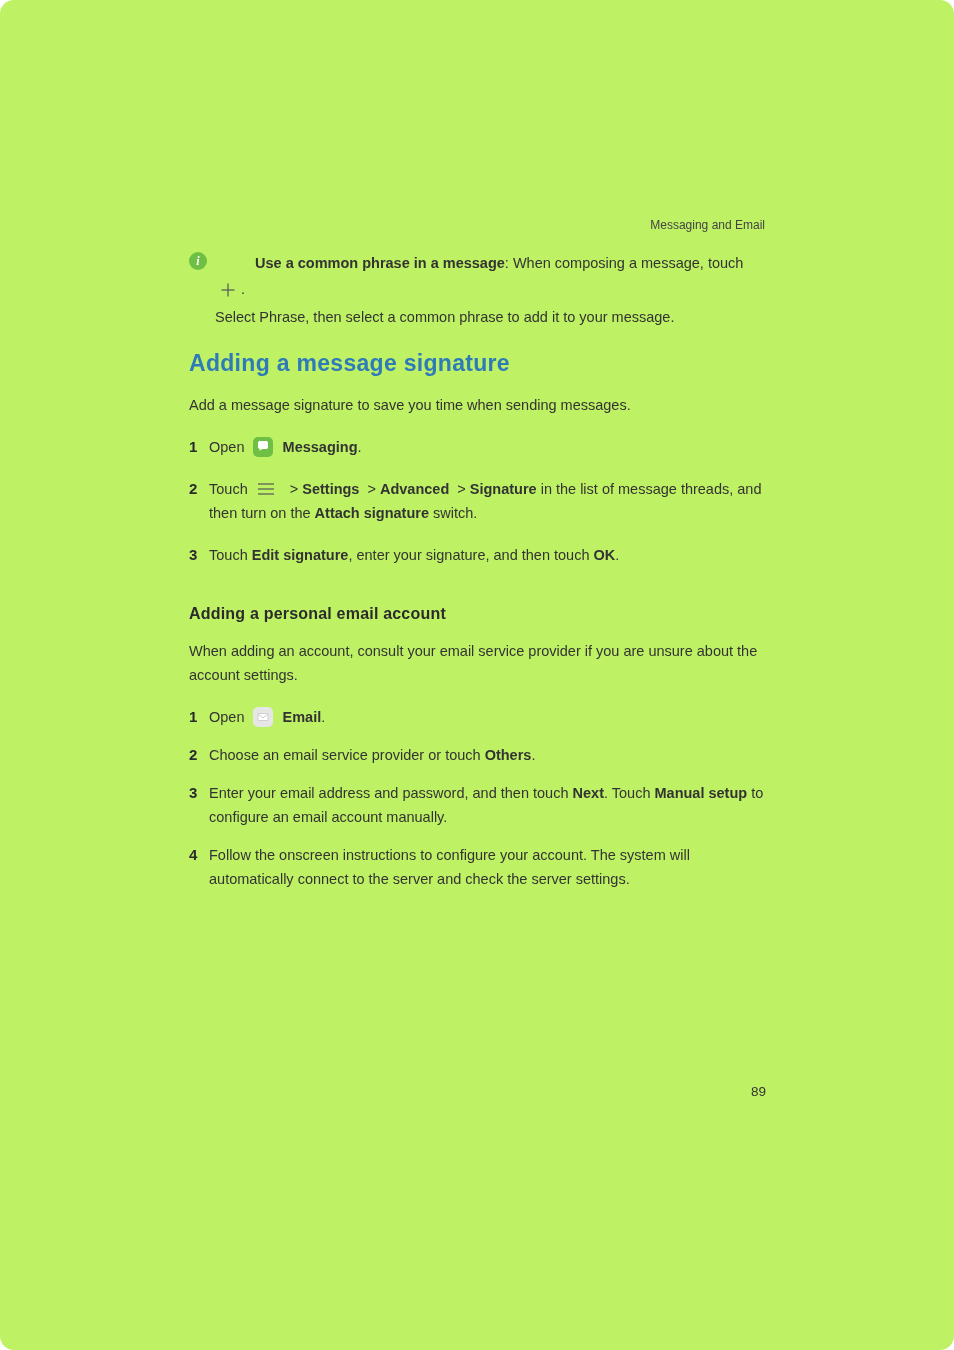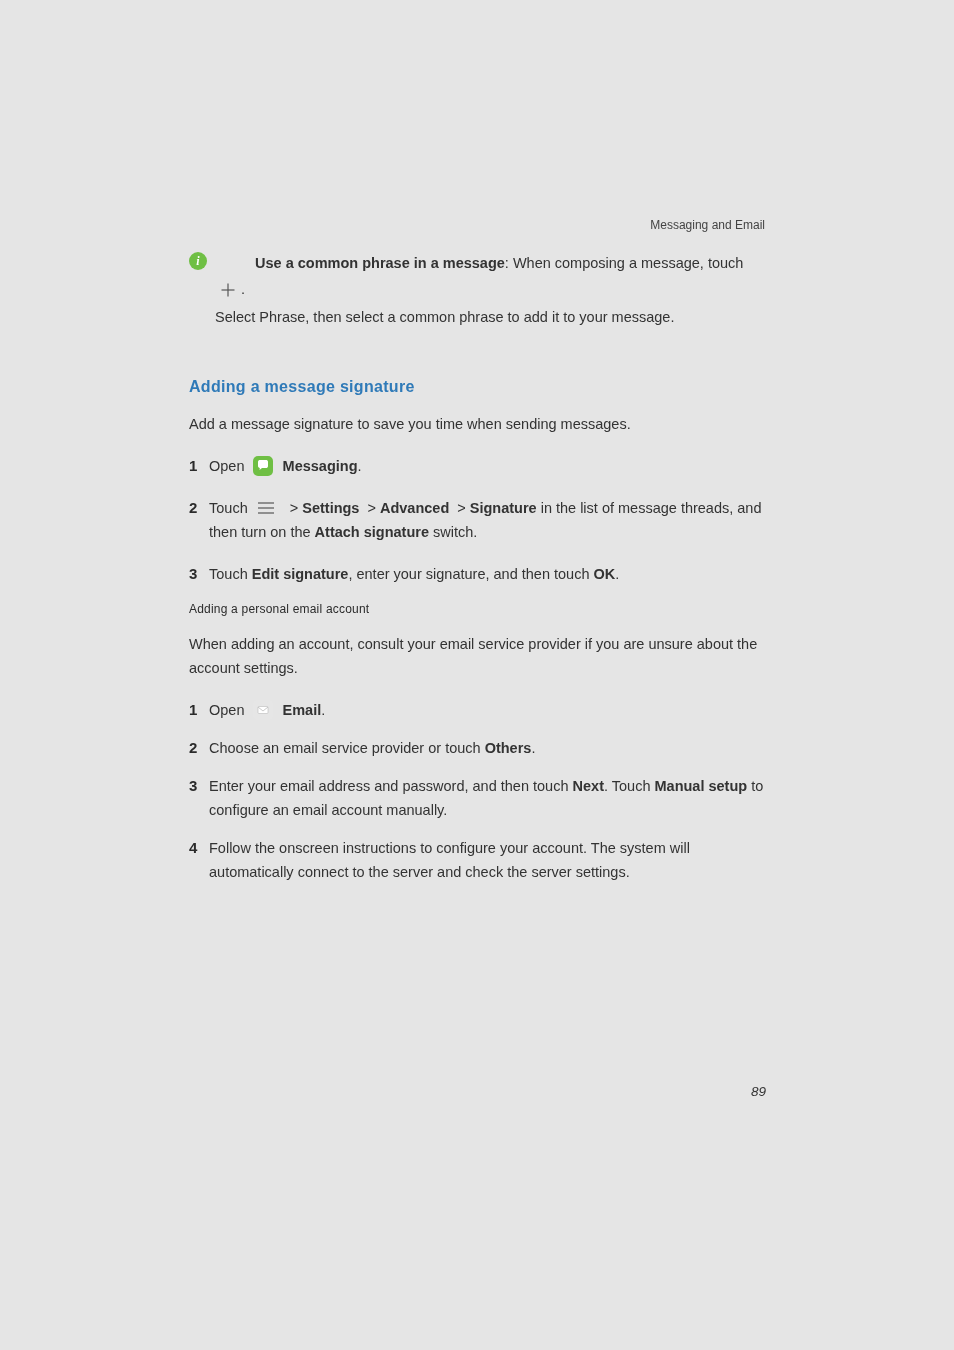--- a/index.html
+++ b/index.html
@@ -5,23 +5,24 @@
   html, body {
     margin: 0;
     padding: 0;
     background: #ffffff;
     width: 954px;
   }
   .page {
     position: relative;
     width: 954px;
     height: 1350px;
-    background: #e5e5e5;
+    background: #bef264;
     font-family: "Segoe UI", "Helvetica Neue", Arial, sans-serif;
     color: #2b2b2b;
+    border-radius: 14px;
   }
   .header-label {
     position: absolute;
     top: 218px;
     right: 189px;
     font-size: 12px;
     color: #444444;
   }
   .content {
     position: absolute;
@@ -64,36 +65,36 @@
   .plus-icon svg { display:block; }
   .tip-sub {
     margin-left: 26px;
     font-size: 14.5px;
     line-height: 26px;
     color: #333;
     margin-top: 2px;
   }
   .h2 {
     color: #2f7ab8;
+    font-size: 23px;
+    font-weight: 700;
+    margin-top: 20px;
+    letter-spacing: 0.3px;
+  }
+  .para {
+    font-size: 14.5px;
+    line-height: 24px;
+    color: #333;
+    margin-top: 16px;
+  }
+  .h3 {
     font-size: 16px;
     font-weight: 700;
-    margin-top: 48px;
-    letter-spacing: 0.3px;
-  }
-  .para {
-    font-size: 14.5px;
-    line-height: 24px;
-    color: #333;
-    margin-top: 16px;
-  }
-  .h3 {
-    font-size: 12px;
-    font-weight: 400;
     color: #2b2b2b;
-    margin-top: 16px;
+    margin-top: 38px;
     letter-spacing: 0.2px;
   }
   .step {
     display: flex;
     align-items: flex-start;
     margin-top: 18px;
     font-size: 14.5px;
     line-height: 24px;
     color: #333;
   }
@@ -135,21 +136,20 @@
   .menu-icon svg { display:block; }
   .gt {
     margin: 0 4px;
   }
   .footer-page {
     position: absolute;
     right: 188px;
     top: 1084px;
     font-size: 13.5px;
     color: #333;
-    font-style: italic;
   }
 </style>
 </head>
 <body>
 
 <div class="page">
 
   <div class="header-label">Messaging and Email</div>
 
   <div class="content">

